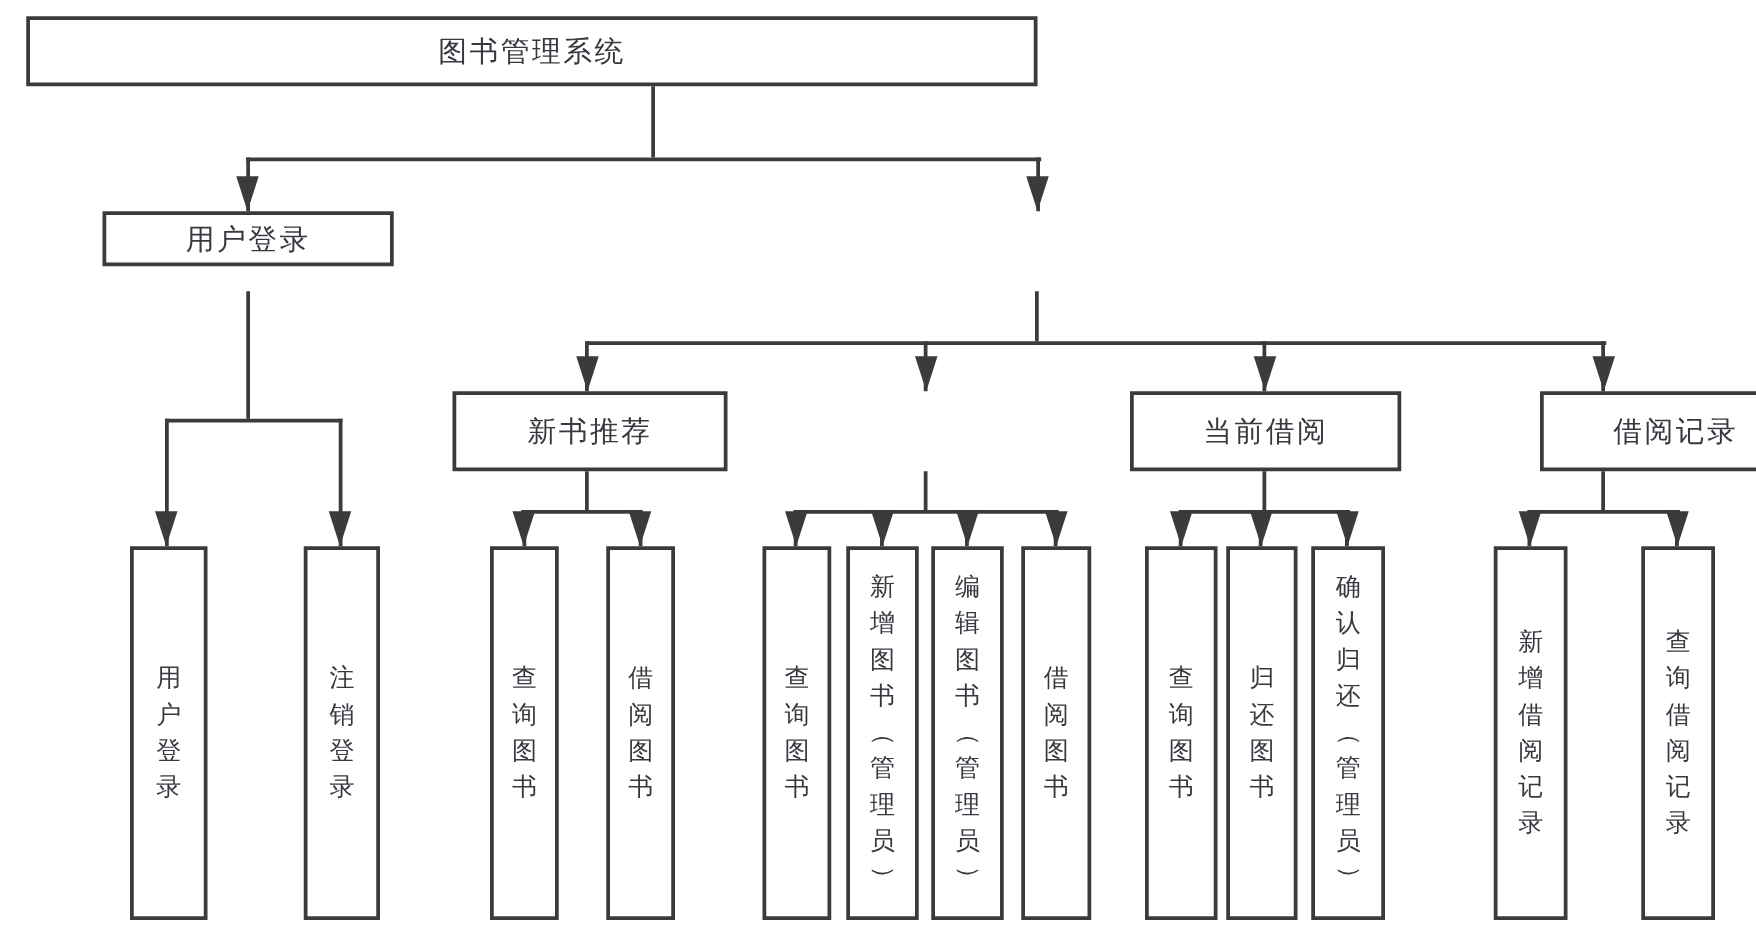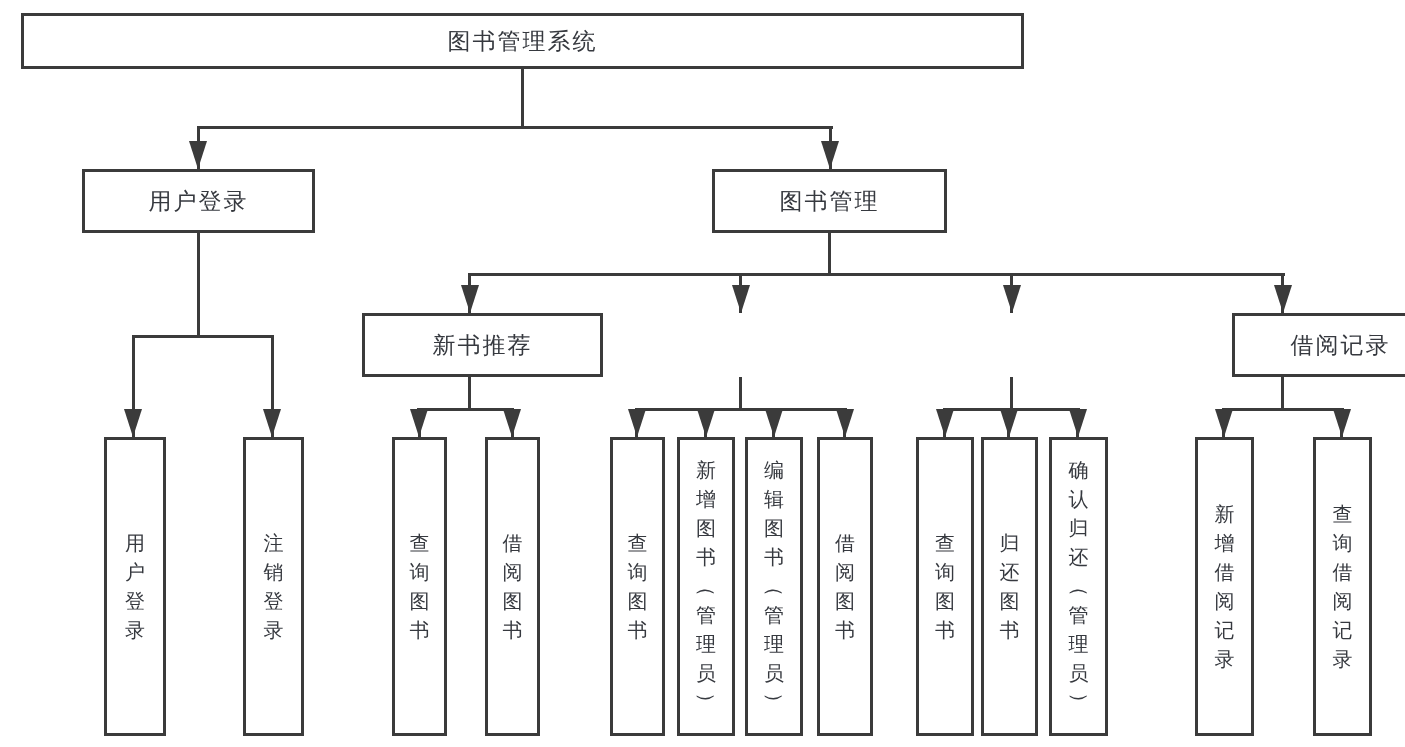--- a/index.html
+++ b/index.html
@@ -27,37 +27,37 @@
   .watermark{
     position:absolute;left:1186px;top:711px;white-space:nowrap;
     font-size:19px;letter-spacing:1px;color:var(--wm,#909090);opacity:.85;z-index:5;
   }
 </style>
 </head>
 <body>
 
 <div id="stage" style="--line: #3b3b3b; --text: #36393f; --wm: #909090;">
 
-  <div class="node" style="left:21px;top:13px;width:1003px;height:56px;">
+  <div class="node" style="left:21px;top:13px;width:809px;height:56px;">
     <span>图书管理系统</span>
   </div>
 
-  <div class="node" style="left:82px;top:169px;width:233px;height:64px;">
+  <div class="node" style="left:82px;top:169px;width:233px;height:44px;">
     <span>用户登录</span>
   </div>
 
-  <div class="node" style="left:712px;top:169px;width:235px;height:64px;">
-    <span>图书管理</span>
-  </div>
-
-  <div class="node" style="left:362px;top:313px;width:241px;height:64px;">
+
+  <div class="node" style="left:362px;top:313px;width:220px;height:64px;">
     <span>新书推荐</span>
   </div>
 
 
+  <div class="node" style="left:904px;top:313px;width:217px;height:64px;">
+    <span>当前借阅</span>
+  </div>
 
   <div class="node" style="left:1232px;top:313px;width:217px;height:64px;">
     <span>借阅记录</span>
   </div>
 
   <div class="node leaf" style="left:104px;top:437px;width:62px;height:299px;">
     <span class="vtext">
         <span class="vchar">用</span>
         <span class="vchar">户</span>
         <span class="vchar">登</span>

